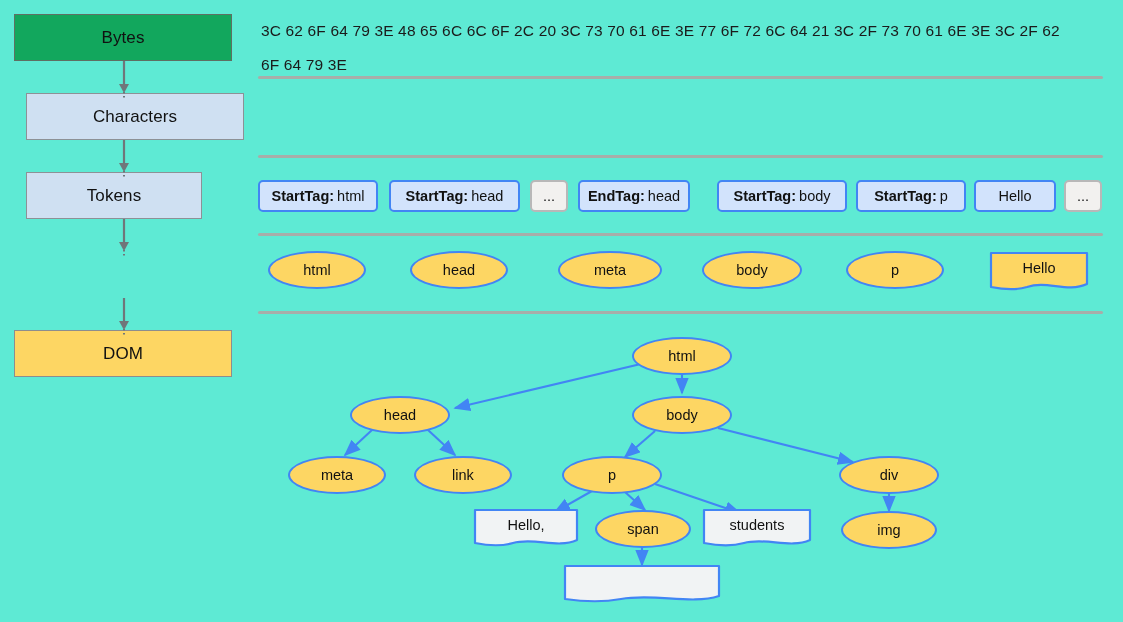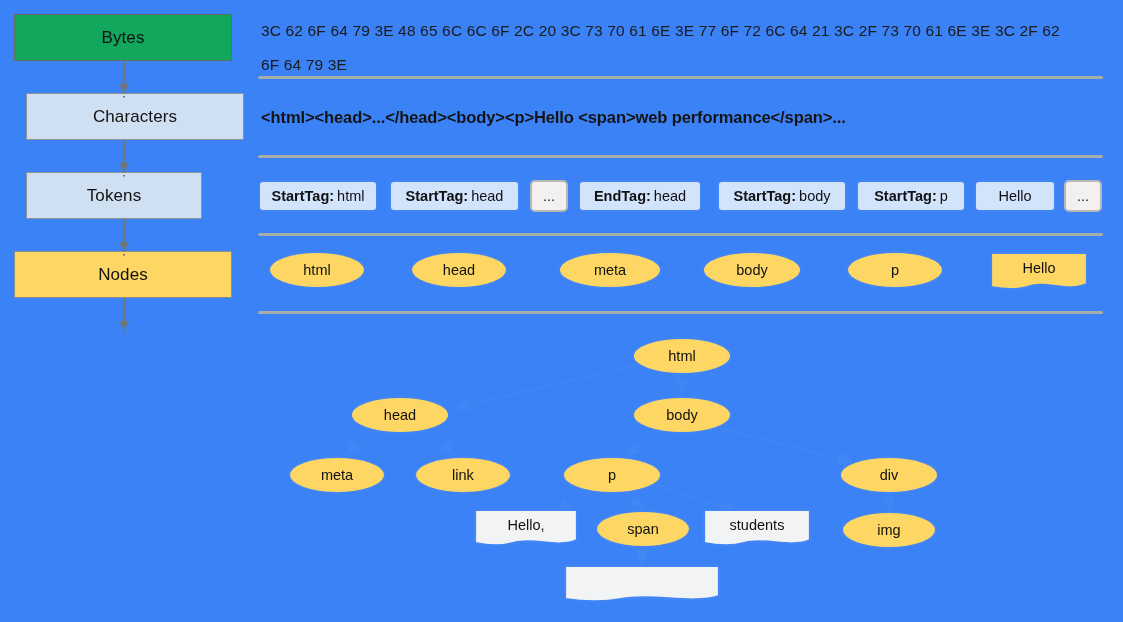--- a/index.html
+++ b/index.html
@@ -4,21 +4,21 @@
 <style>
   html, body {
     margin: 0;
     padding: 0;
     background: #4a7050;
   }
   #page {
     position: relative;
     width: 1123px;
     height: 622px;
-    background: #3b82f6;
+    background: #5eead4;
     font-family: "Liberation Sans", sans-serif;
     overflow: hidden;
   }
 
   
   .stage-box {
     position: absolute;
     box-sizing: border-box;
     border: 1px solid #8a8a8a;
     display: flex;
@@ -123,22 +123,22 @@
 
   <div class="stage-box green" style="left:14px;  top:14px;  width:218px; height:47px;">
     <span>Bytes</span>
   </div>
   <div class="stage-box blue" style="left:14px;  top:93px;  width:218px; height:47px;">
     <span>Characters</span>
   </div>
   <div class="stage-box blue" style="left:14px;  top:172px; width:176px; height:47px;">
     <span>Tokens</span>
   </div>
-  <div class="stage-box yellow" style="left:14px;  top:251px; width:218px; height:47px;">
-    <span>Nodes</span>
+  <div class="stage-box yellow" style="left:14px;  top:330px; width:218px; height:47px;">
+    <span>DOM</span>
   </div>
 
   <svg class="stage-arrow" style="left:108px; top:58px; width:32px; height:286px;" viewBox="0 0 32 286">
     <g stroke="#70767a" stroke-width="2.2" fill="none">
       <line x1="16" y1="3" x2="16" y2="28"></line>
       <line x1="16" y1="82" x2="16" y2="107"></line>
       <line x1="16" y1="161" x2="16" y2="186"></line>
       <line x1="16" y1="240" x2="16" y2="265"></line>
     </g>
     <g fill="#70767a">
@@ -152,36 +152,35 @@
       <line x1="16" y1="113" x2="16" y2="120"></line>
       <line x1="16" y1="192" x2="16" y2="199"></line>
       <line x1="16" y1="271" x2="16" y2="278"></line>
     </g>
   </svg>
 
   <div class="bytes-text" style="left:261px; top:14px; width:800px;">3C 62 6F 64 79 3E 48 65 6C 6C 6F 2C 20 3C 73 70 61 6E 3E 77 6F 72 6C 64 21 3C 2F 73 70 61 6E 3E 3C 2F 62 6F 64 79 3E</div>
 
   <div class="sep" style="left:258px; top:76px; width:845px;"></div>
 
-  <div class="chars-text" style="left:261px; top:108px;">&lt;html&gt;&lt;head&gt;...&lt;/head&gt;&lt;body&gt;&lt;p&gt;Hello &lt;span&gt;web performance&lt;/span&gt;...</div>
 
   <div class="sep" style="left:258px; top:155px; width:845px;"></div>
 
   <div class="token" style="left:258px; top:180px; width:120px;">
     <b>StartTag:</b>
     <span>html</span>
   </div>
   <div class="token" style="left:389px; top:180px; width:131px;">
     <b>StartTag:</b>
     <span>head</span>
   </div>
   <div class="token plain" style="left:530px; top:180px; width:38px;">
     <span>...</span>
   </div>
-  <div class="token" style="left:578px; top:180px; width:124px;">
+  <div class="token" style="left:578px; top:180px; width:112px;">
     <b>EndTag:</b>
     <span>head</span>
   </div>
   <div class="token" style="left:717px; top:180px; width:130px;">
     <b>StartTag:</b>
     <span>body</span>
   </div>
   <div class="token" style="left:856px; top:180px; width:110px;">
     <b>StartTag:</b>
     <span>p</span>

